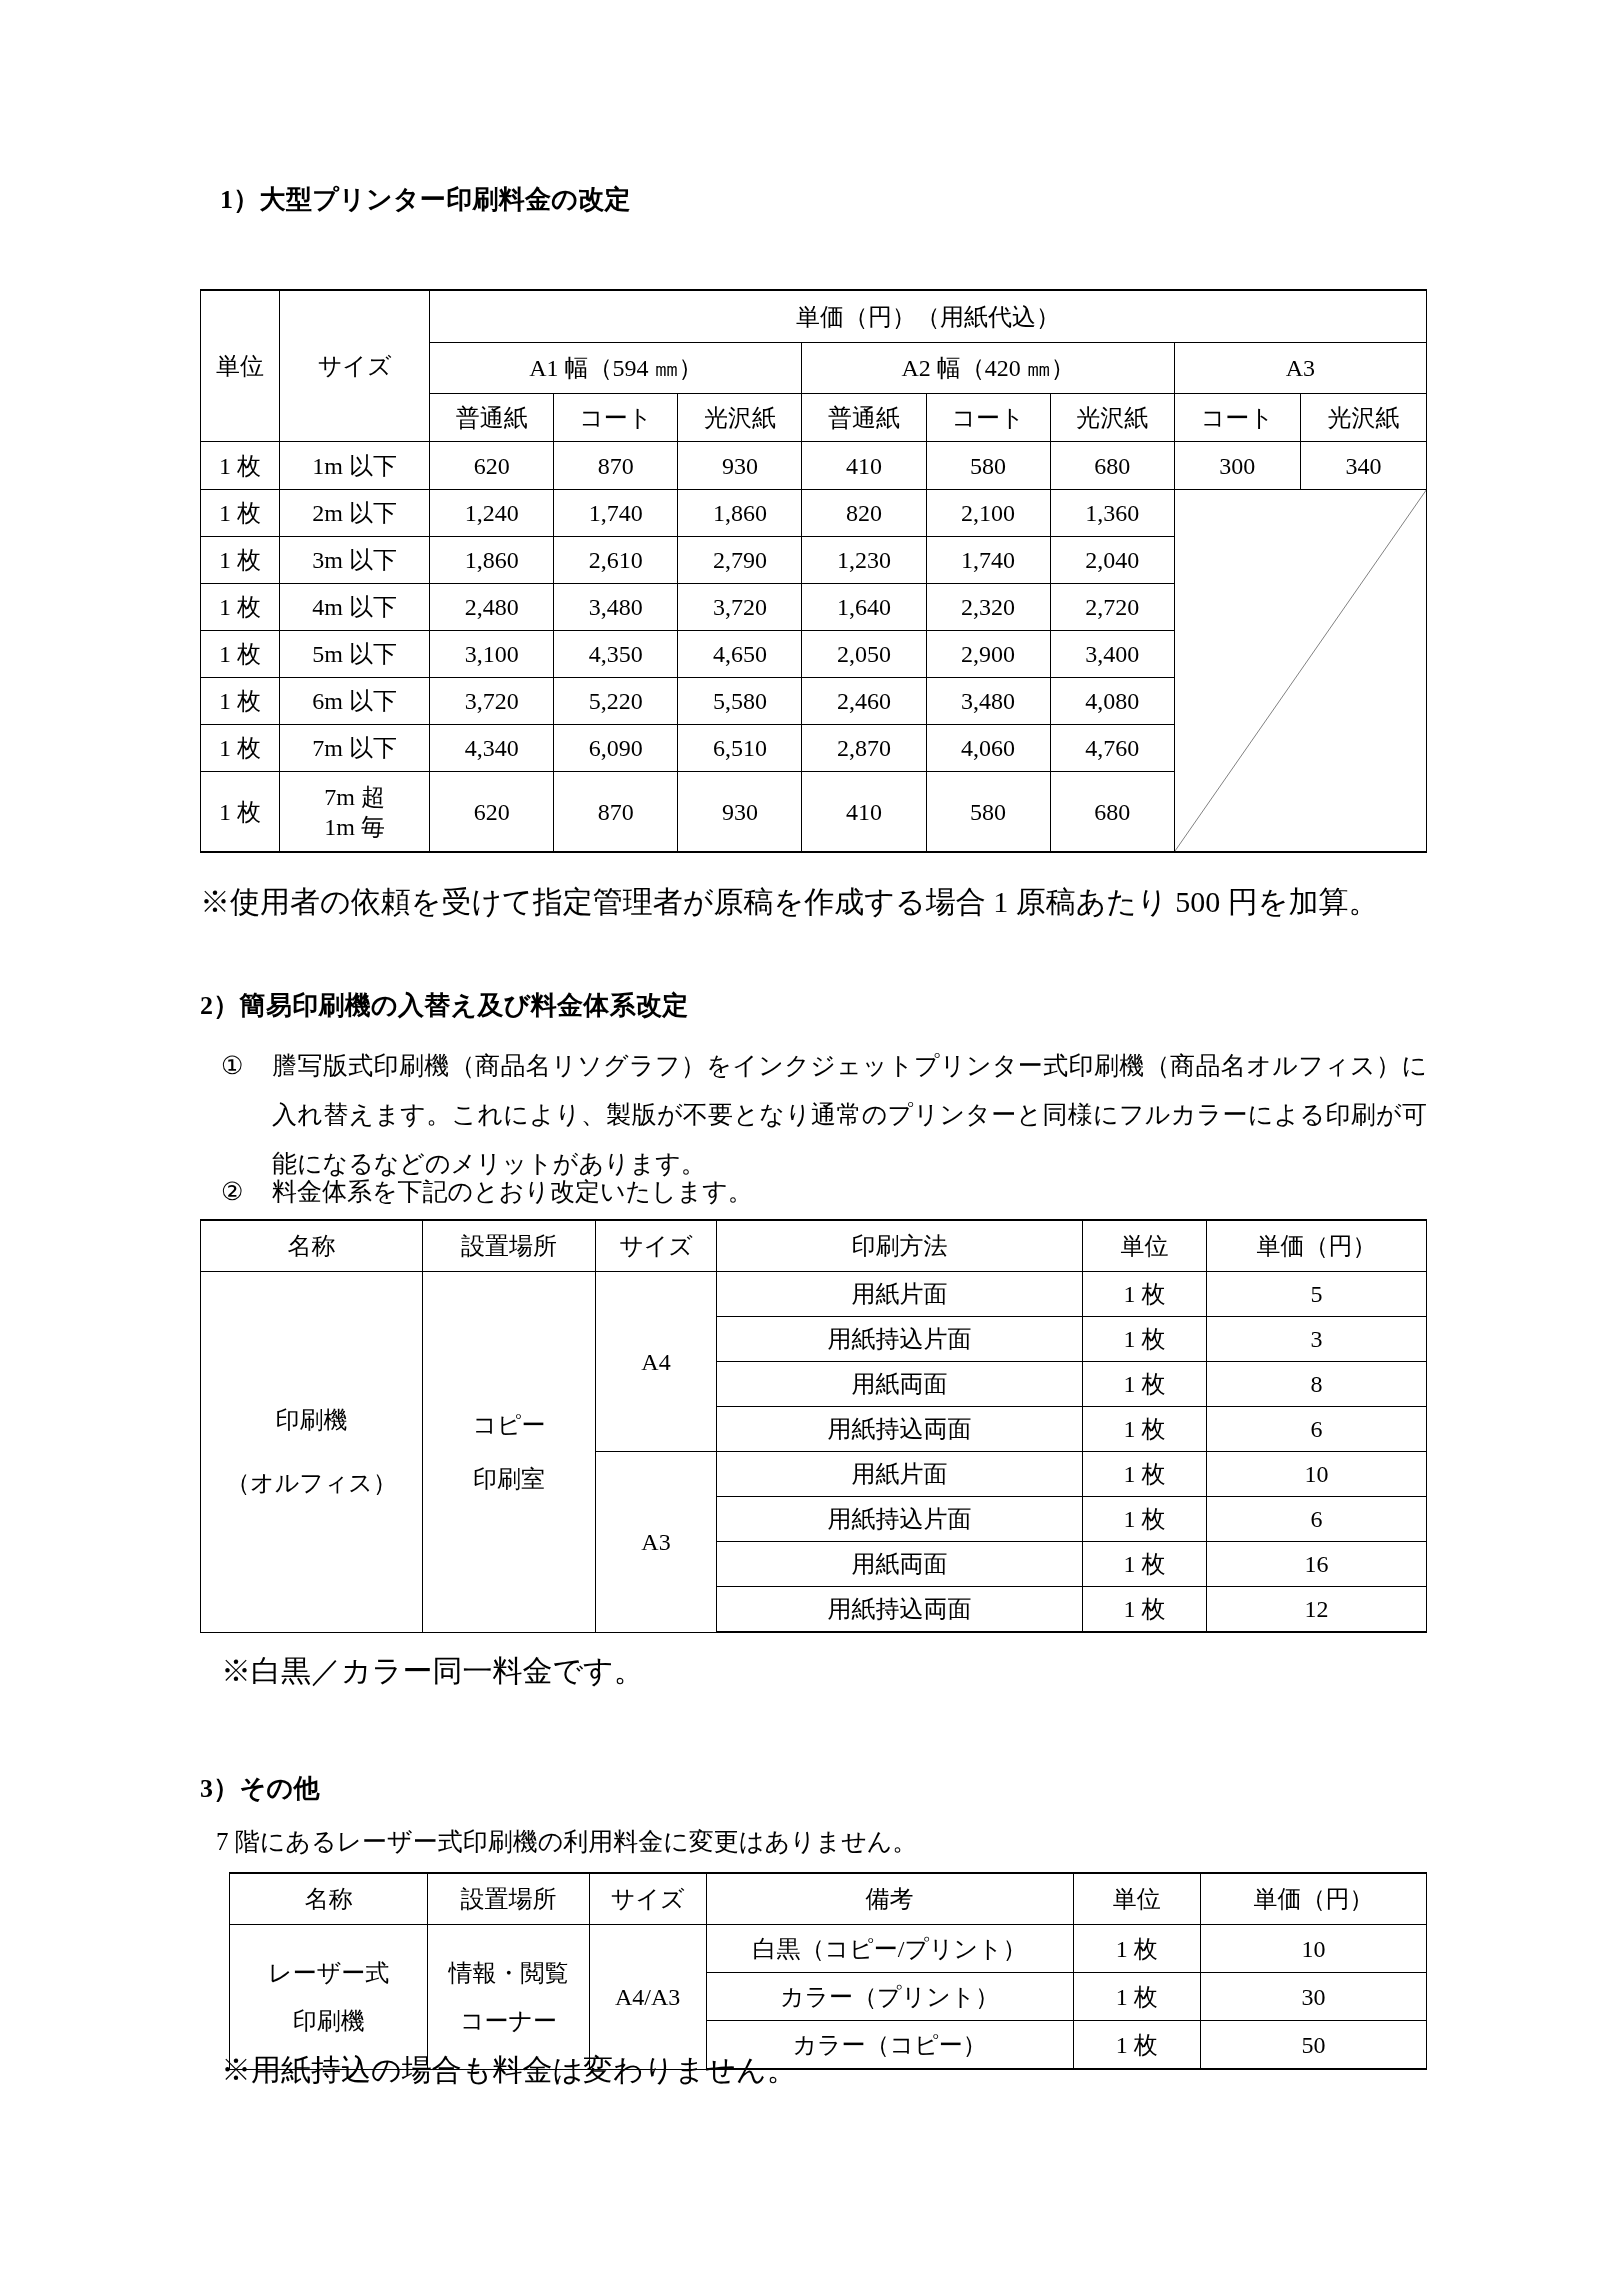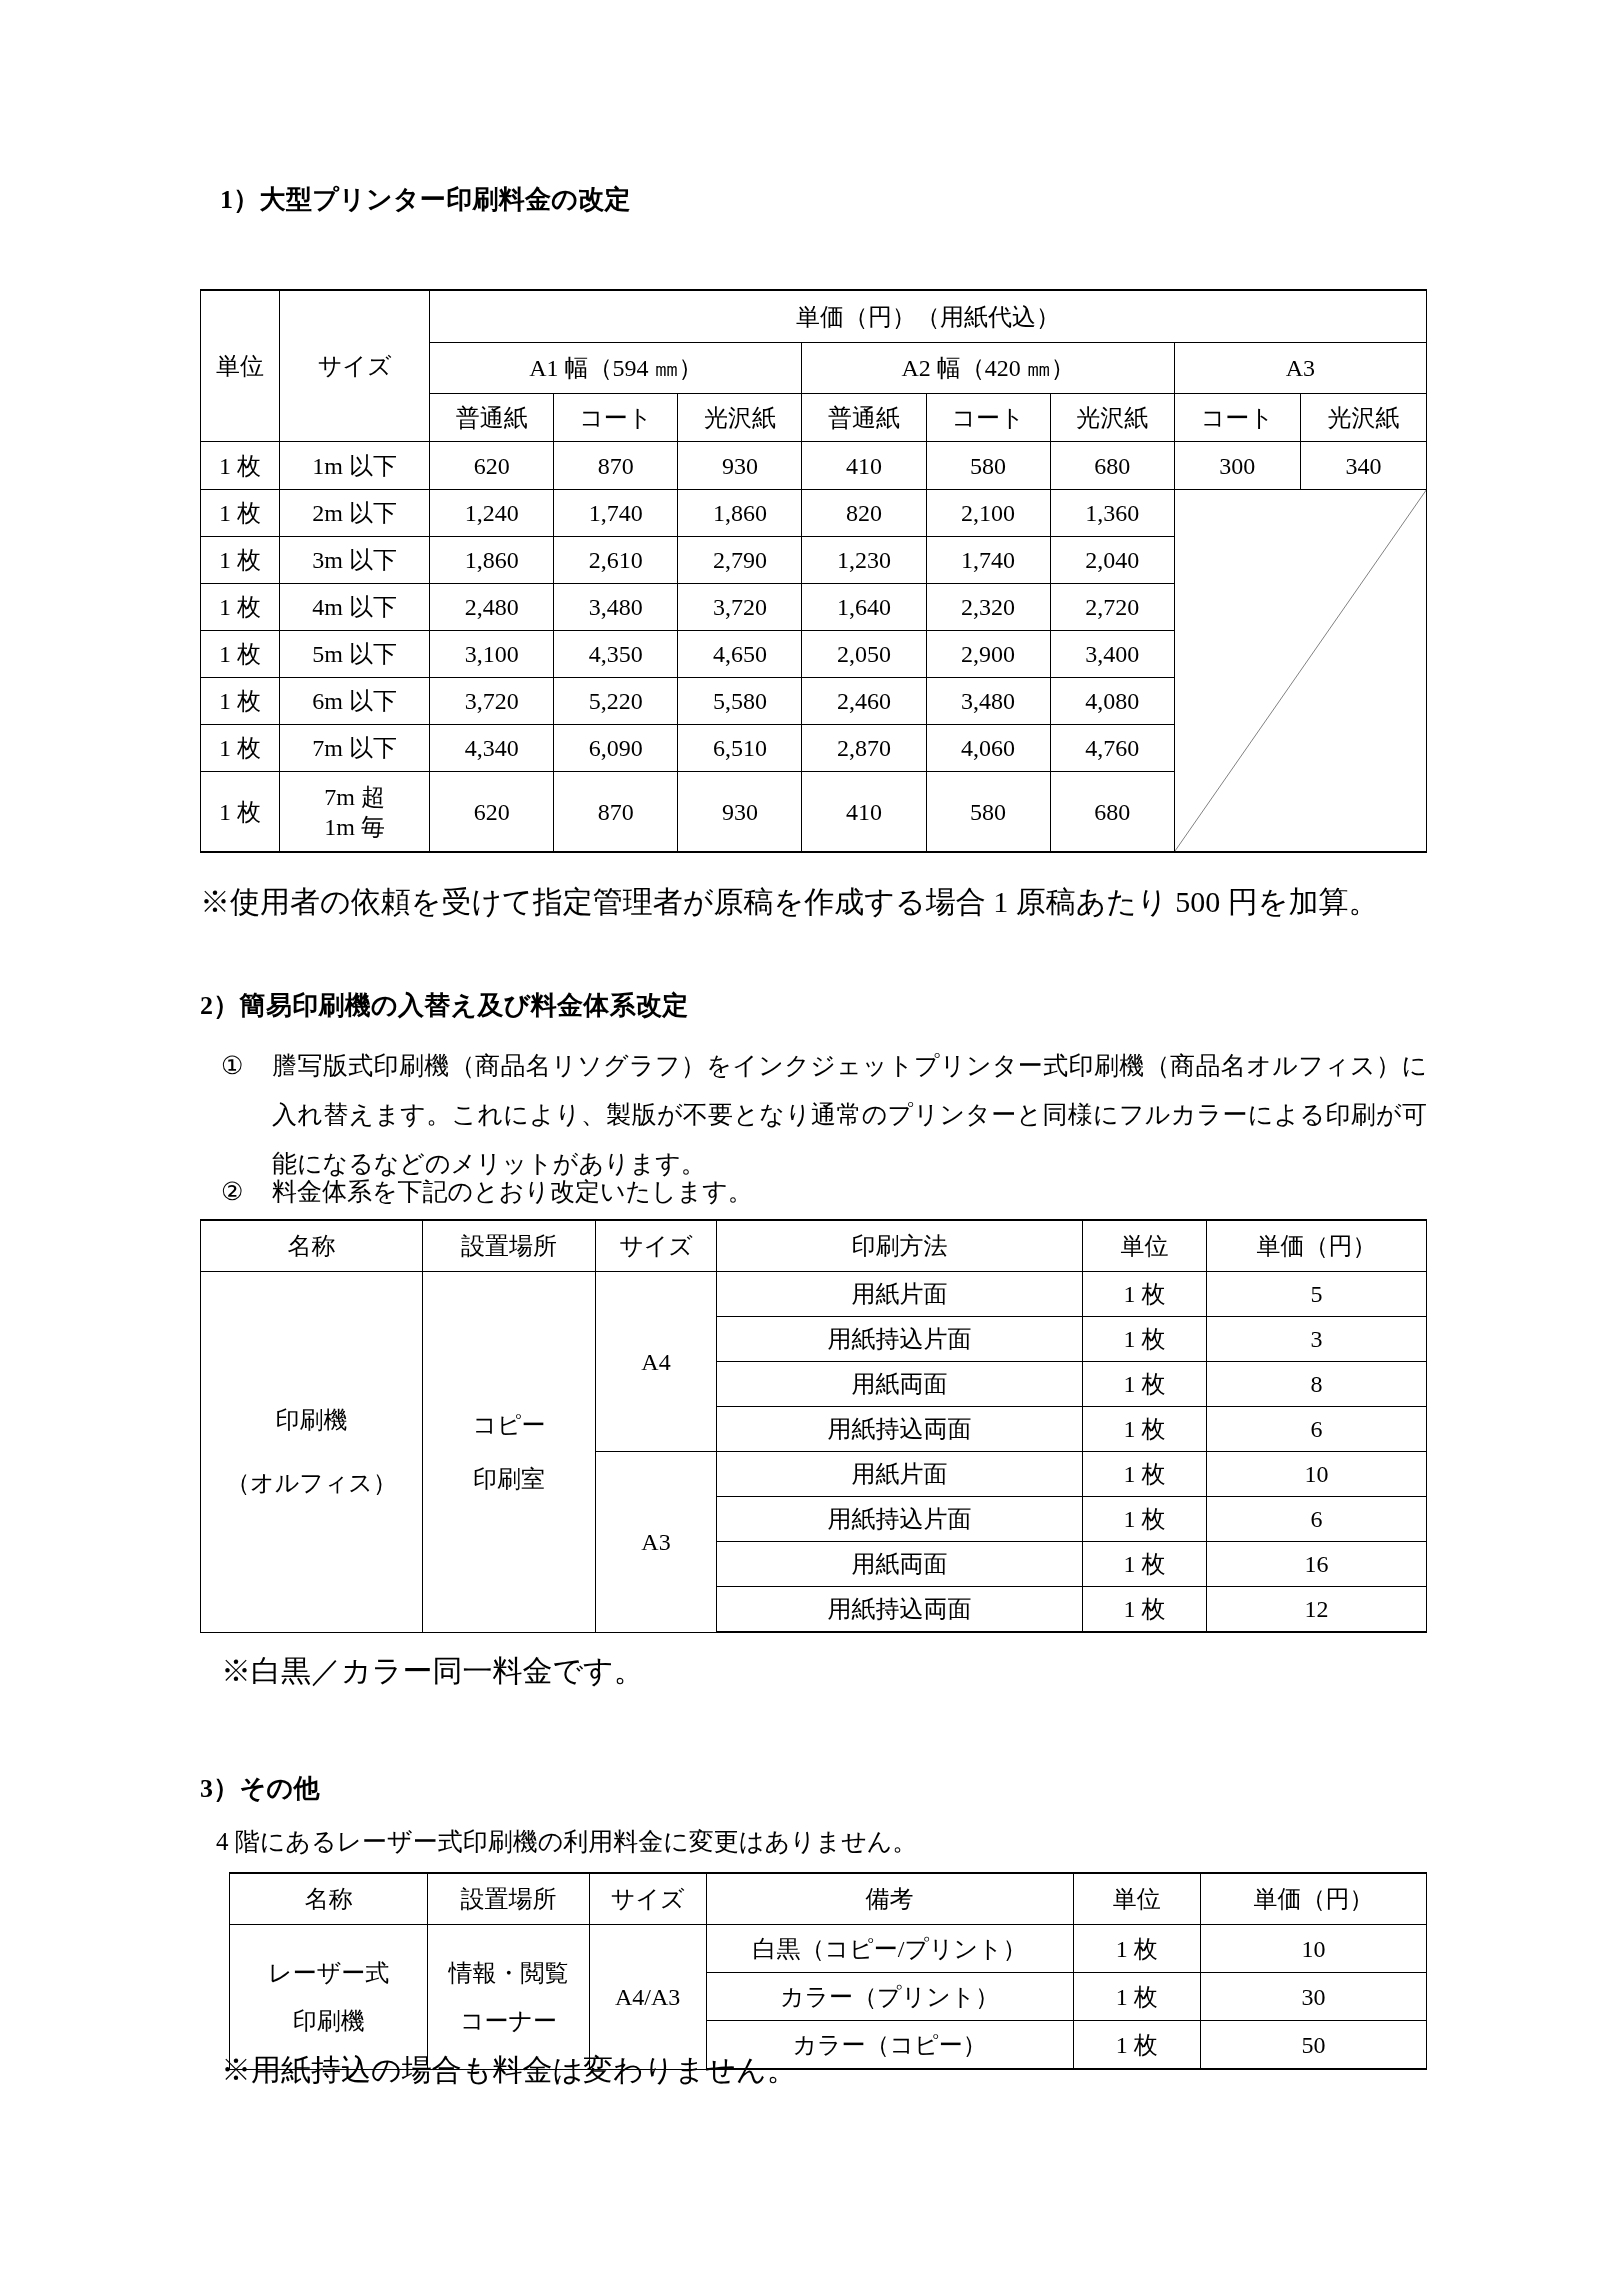--- a/index.html
+++ b/index.html
@@ -328,21 +328,21 @@
         <td class="outer-bottom">1 枚</td>
         <td class="num outer-bottom">12</td>
       </tr>
     </tbody>
   </table>
 
   <div class="p-note" style="left:221px; top:1649px;">※白黒／カラー同一料金です。</div>
 
   <div class="h-section" style="left:200px; top:1773px;">3）その他</div>
 
-  <div class="p-lead" style="left:216px; top:1824px;">4 階にあるレーザー式印刷機の利用料金に変更はありません。</div>
+  <div class="p-lead" style="left:216px; top:1824px;">7 階にあるレーザー式印刷機の利用料金に変更はありません。</div>
 
   <table class="doc" id="table3">
     <colgroup>
       <col style="width:193px">
       <col style="width:157px">
       <col style="width:114px">
       <col style="width:357px">
       <col style="width:124px">
       <col style="width:220px">
     </colgroup>

